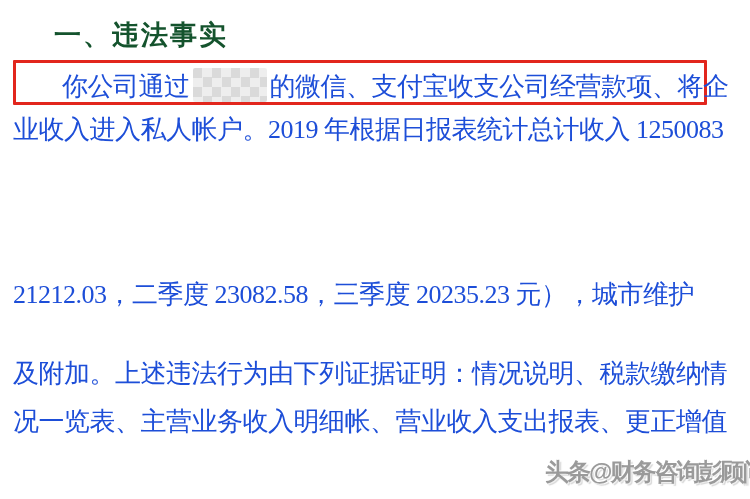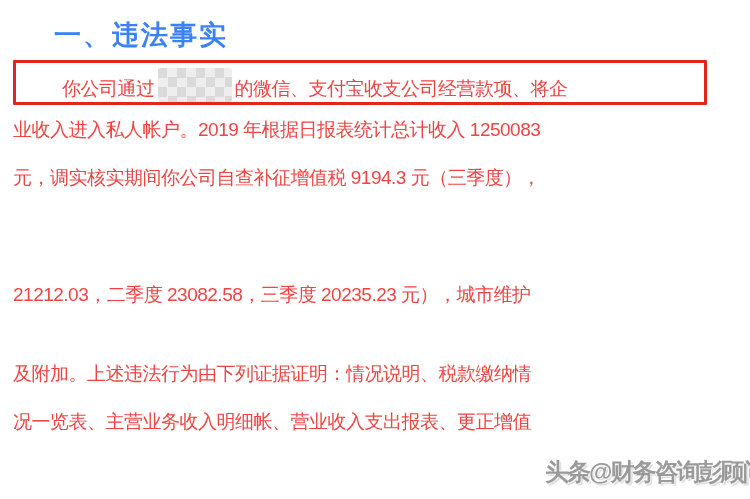--- a/index.html
+++ b/index.html
@@ -19,40 +19,40 @@
     background: #ffffff;
   }
   .doc-heading {
     position: absolute;
     left: 54px;
     top: 17px;
     font-family: Liberation Sans, sans-serif;
     font-weight: bold;
     font-size: 27px;
     letter-spacing: 2px;
-    color: #3b82f6;
+    color: #14532d;
     white-space: nowrap;
   }
   .highlight-box {
     position: absolute;
     left: 13px;
     top: 60px;
     width: 694px;
     height: 45px;
     border: 3px solid #e2261d;
     box-sizing: border-box;
     border-radius: 1px;
   }
   .doc-line {
     position: absolute;
     left: 13px;
-    font-family: Liberation Sans, sans-serif;
-    font-size: 19px;
+    font-family: Liberation Serif, serif;
+    font-size: 26px;
     letter-spacing: -0.5px;
-    color: #ef4444;
+    color: #1d4ed8;
     white-space: nowrap;
     line-height: 32px;
   }
   .boxed-line {
     left: 62px;
     top: 68px;
   }
   .redaction-blur {
     display: inline-block;
     vertical-align: -7px;
@@ -93,20 +93,19 @@
 
   <div class="doc-heading">一、违法事实</div>
 
   <div class="highlight-box"></div>
 
   <div class="doc-line boxed-line">
     <span>你公司通过</span><span class="redaction-blur"></span><span>的微信、支付宝收支公司经营款项、将企</span>
   </div>
 
   <div class="doc-line line-2">业收入进入私人帐户。2019 年根据日报表统计总计收入 1250083</div>
-  <div class="doc-line line-3">元，调实核实期间你公司自查补征增值税 9194.3 元（三季度），</div>
   <div class="doc-line line-5">21212.03，二季度 23082.58，三季度 20235.23 元），城市维护</div>
   <div class="doc-line line-7">及附加。上述违法行为由下列证据证明：情况说明、税款缴纳情</div>
   <div class="doc-line line-8">况一览表、主营业务收入明细帐、营业收入支出报表、更正增值</div>
 
   <div class="watermark">头条@财务咨询彭顾问</div>
 
 </div>
 
 </body></html>

